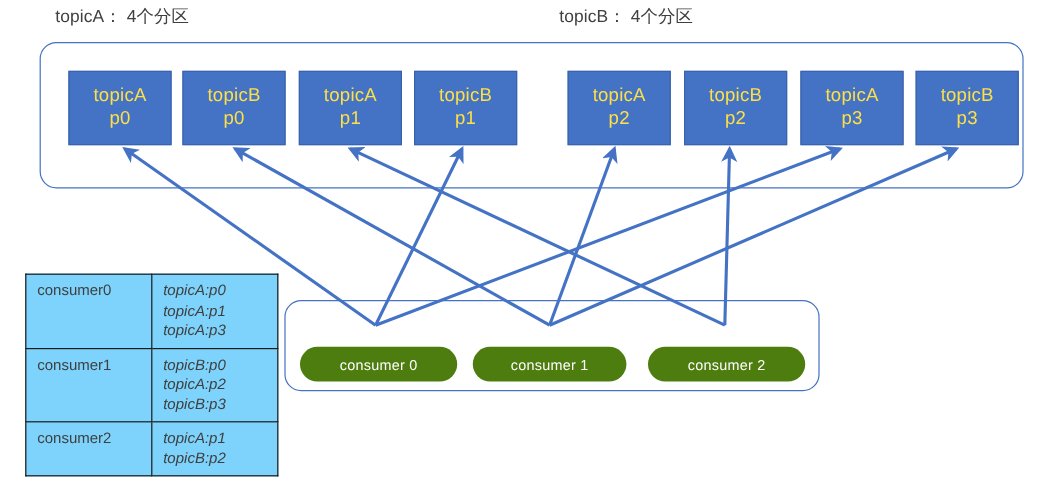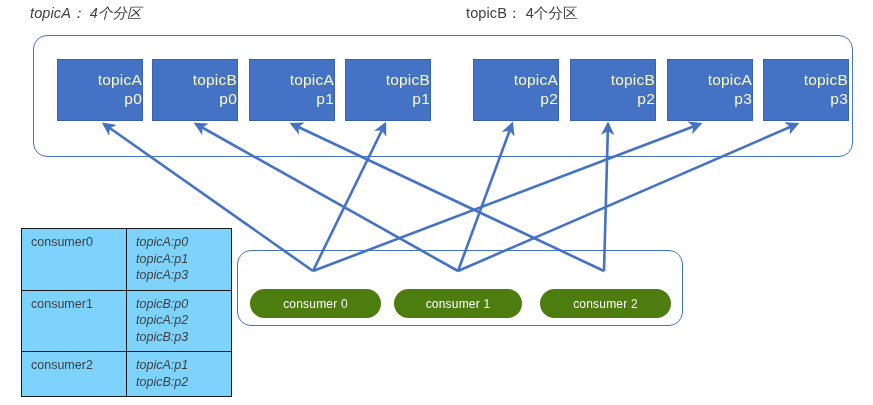--- a/index.html
+++ b/index.html
@@ -19,21 +19,21 @@
   }
 
   
   .topic-label {
     position: absolute;
     font-size: 14.5px;
     color: #404040;
     white-space: nowrap;
     letter-spacing: 0.1px;
   }
-  #label-topic-a { left: 30px; top: 4px; font-style: italic; }
+  #label-topic-a { left: 46px; top: 4px; }
   #label-topic-b { left: 466px; top: 4px; }
 
   
   .round-container {
     position: absolute;
     border: 1.3px solid #4472C4;
     border-radius: 14px;
     background: transparent;
     box-sizing: border-box;
   }
@@ -51,27 +51,27 @@
   }
 
   
   .partition {
     position: absolute;
     width: 86px;
     height: 62px;
     background: #4472C4;
     border: 1px solid #3A63AE;
     box-sizing: border-box;
-    color: #fef9c3;
+    color: #fde047;
     font-size: 15.5px;
     line-height: 1.22;
     text-align: center;
     display: flex;
     flex-direction: column;
-    align-items: flex-end;
+    align-items: center;
     justify-content: center;
     top: 59px;
     letter-spacing: 0.2px;
   }
   .partition .p-topic { display: block; }
   .partition .p-part  { display: block; }
 
   
   .consumer-pill {
     position: absolute;

